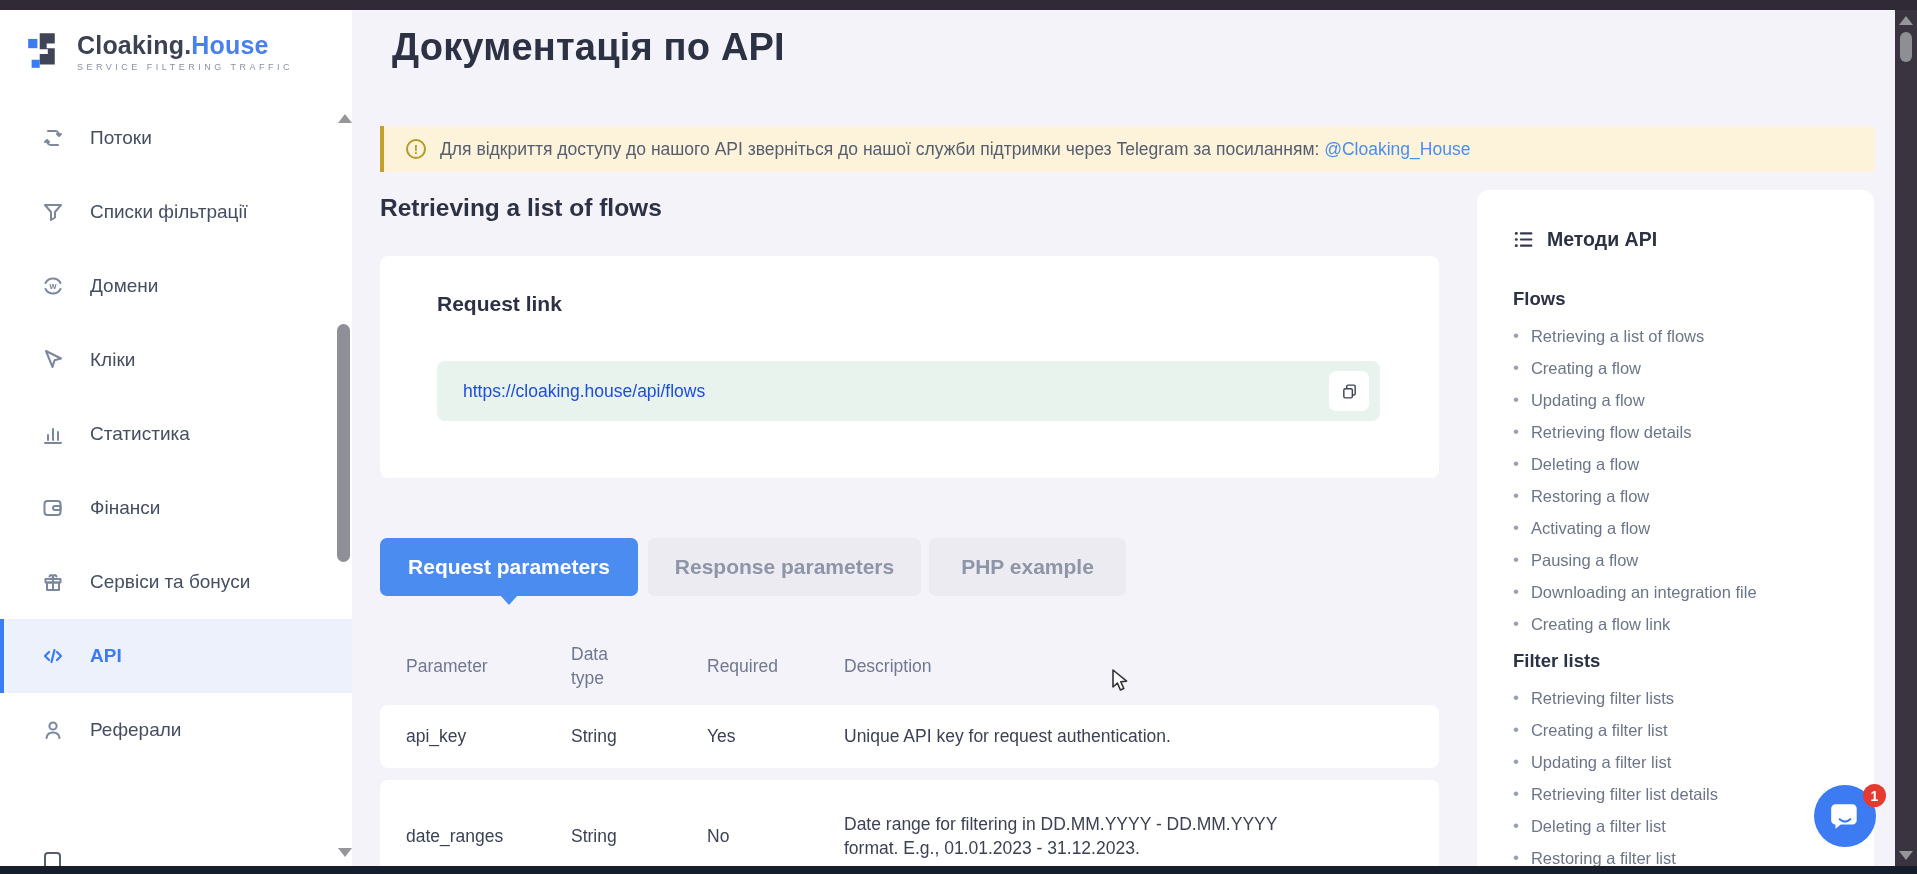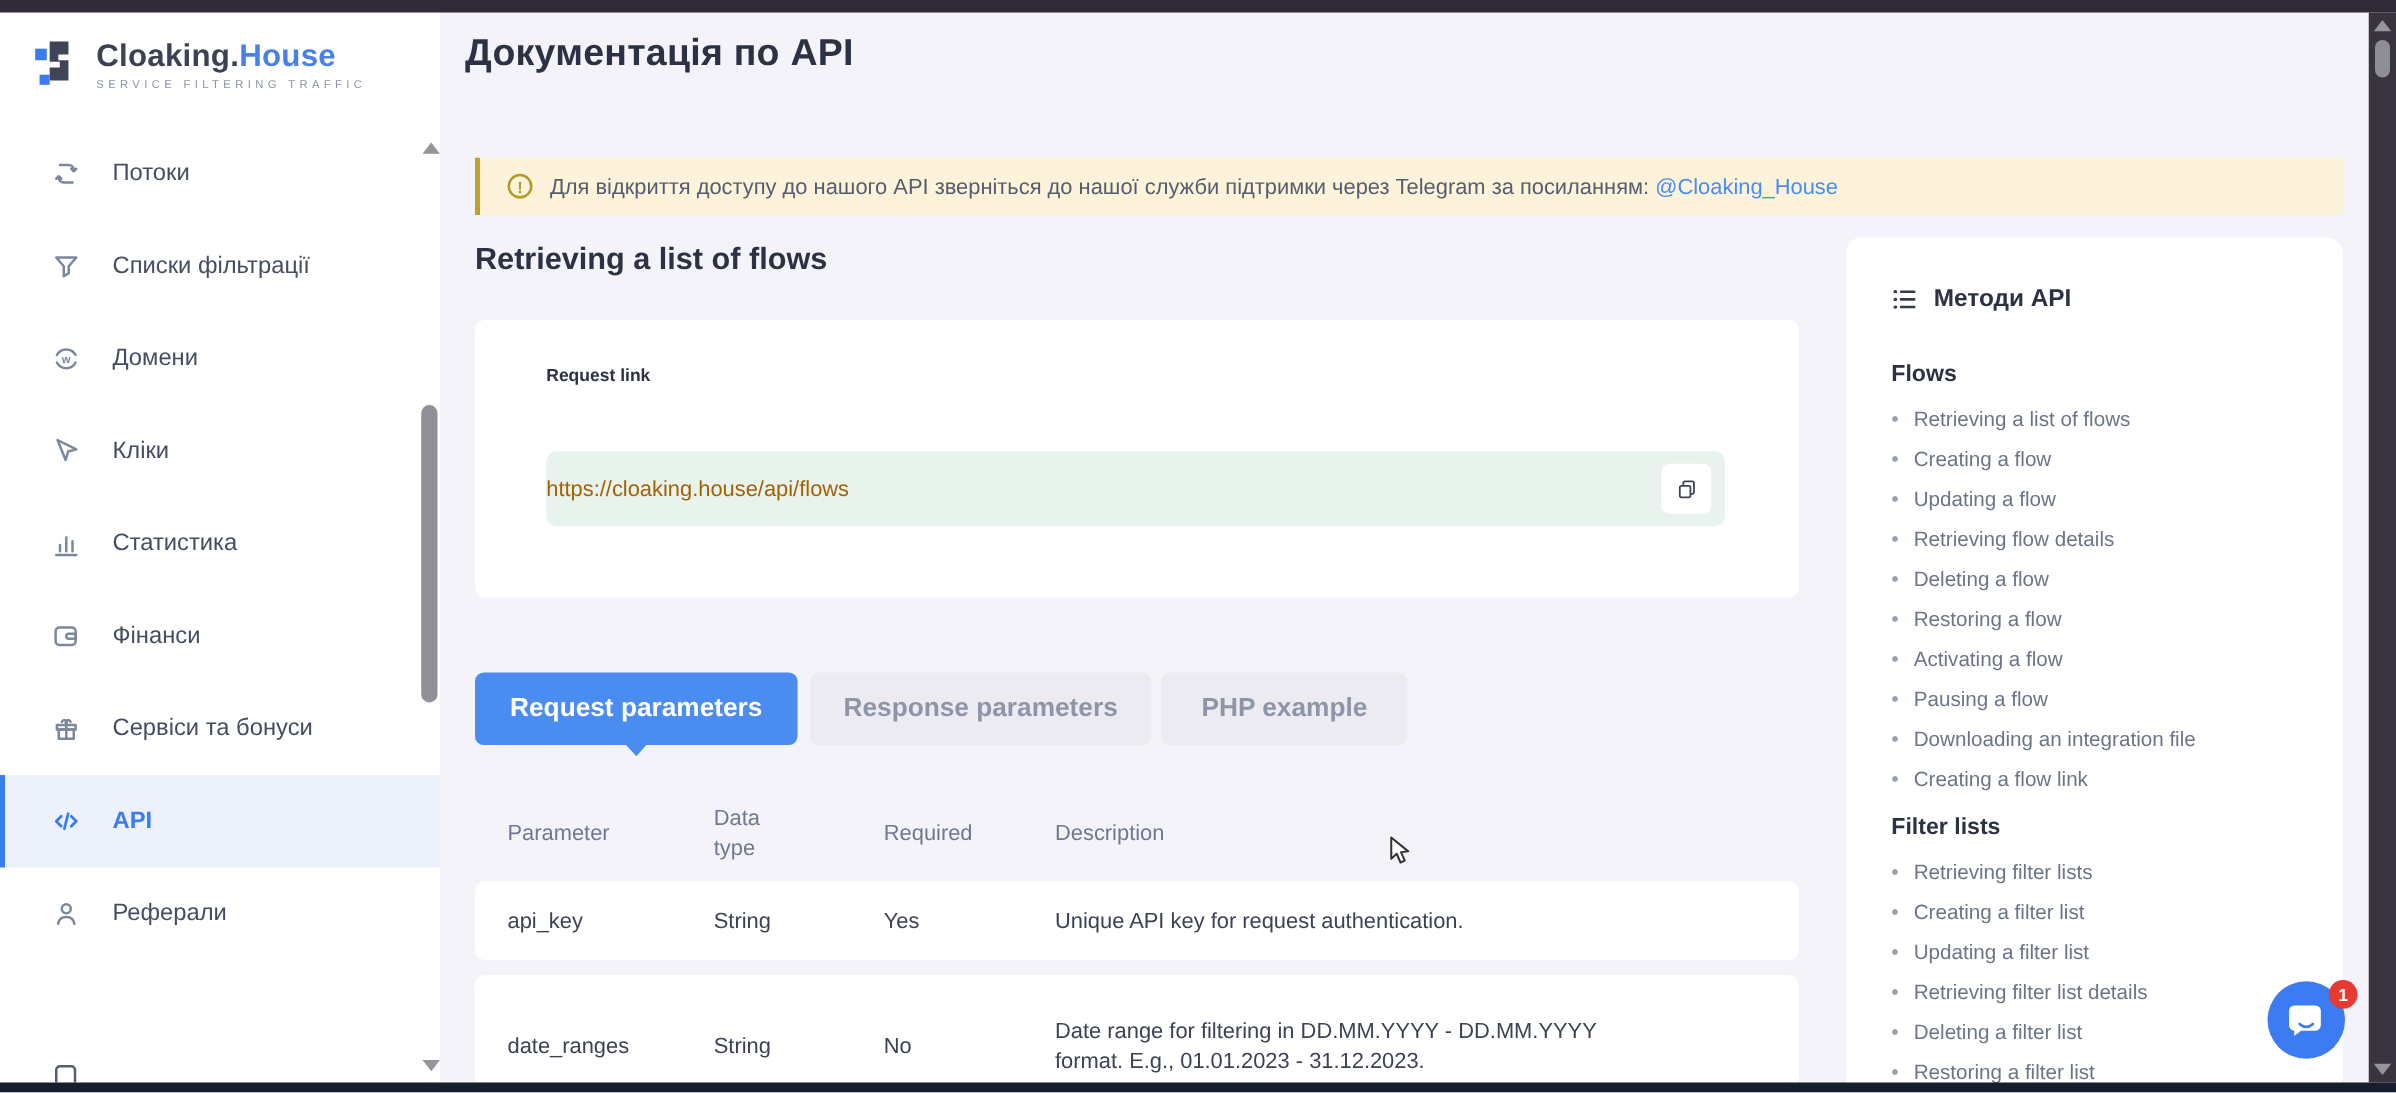--- a/index.html
+++ b/index.html
@@ -32,31 +32,31 @@
   .nav-item.active{background:#edf1fb;color:#3b7cf0;border-left:4px solid #3b7cf0;padding-left:37px;font-weight:600;}
   .nav-item.active .nicon{color:#3b7cf0;}
   .nav-item svg{width:24px;height:24px;}
   .partial-icon{position:absolute;left:44px;top:842px;width:17px;height:18px;border:2.5px solid #565d6e;border-radius:4px;}
   .side-up{position:absolute;left:338px;top:104px;}
   .side-thumb{position:absolute;left:337px;top:314px;width:13px;height:238px;border-radius:7px;background:#8f9097;}
   .side-down{position:absolute;left:338px;top:838px;}
 
   
   .main{position:absolute;left:352px;top:10px;right:22px;bottom:8px;background:#f3f3f9;overflow:hidden;}
-  .page-title{position:absolute;left:20px;top:16px;font-size:30px;font-weight:700;color:#2c3244;letter-spacing:.2px;}
+  .page-title{position:absolute;left:40px;top:16px;font-size:38px;font-weight:700;color:#2c3244;letter-spacing:.2px;}
   .banner{position:absolute;left:28px;top:116px;width:1495px;height:46px;background:#fcf3da;border-left:4px solid #c1a02c;border-radius:0 4px 4px 0;display:flex;align-items:center;gap:14px;padding-left:22px;}
   .banner-icon{width:20px;height:20px;border:2px solid #b49a29;border-radius:50%;color:#b49a29;font-weight:700;font-size:13px;display:flex;align-items:center;justify-content:center;flex:0 0 20px;}
   .banner-text{font-size:17.5px;color:#565d6e;}
   .banner-link{color:#4a8df2;text-decoration:none;}
   .section-title{position:absolute;left:28px;top:184px;font-size:24.5px;font-weight:700;color:#2c3244;}
 
   .request-card{position:absolute;left:28px;top:246px;width:1059px;height:222px;background:#fff;border-radius:8px;}
-  .request-title{position:absolute;left:57px;top:36px;font-size:14px;font-weight:700;color:#2c3244;}
+  .request-title{position:absolute;left:57px;top:36px;font-size:21px;font-weight:700;color:#2c3244;}
   .url-box{position:absolute;left:57px;top:105px;width:943px;height:60px;background:#e9f3ed;border-radius:8px;display:flex;align-items:center;}
-  .url-text{font-size:17.5px;color:#a16207;}
+  .url-text{padding-left:26px;font-size:17.5px;color:#1d4ed8;}
   .copy-btn{position:absolute;right:11px;top:10px;width:40px;height:40px;background:#fff;border-radius:7px;display:flex;align-items:center;justify-content:center;cursor:pointer;}
 
   .tab{position:absolute;top:528px;height:58px;border-radius:7px;display:flex;align-items:center;justify-content:center;font-size:21px;font-weight:600;cursor:pointer;}
   .tab-active{left:28px;width:258px;background:#4a8cf0;color:#fff;}
   .tab-2{left:296px;width:273px;background:#ebebf1;color:#8e95a8;}
   .tab-3{left:577px;width:197px;background:#ebebf1;color:#8e95a8;}
   .tab-pointer{position:absolute;left:148px;top:585px;width:0;height:0;border-left:9px solid transparent;border-right:9px solid transparent;border-top:10px solid #4a8cf0;}
 
   .trow{position:absolute;left:28px;width:1059px;display:grid;grid-template-columns:165px 136px 137px 1fr;align-items:center;padding-left:26px;font-size:17.5px;color:#3c4254;}
   .thead{top:620px;height:72px;color:#707890;}

